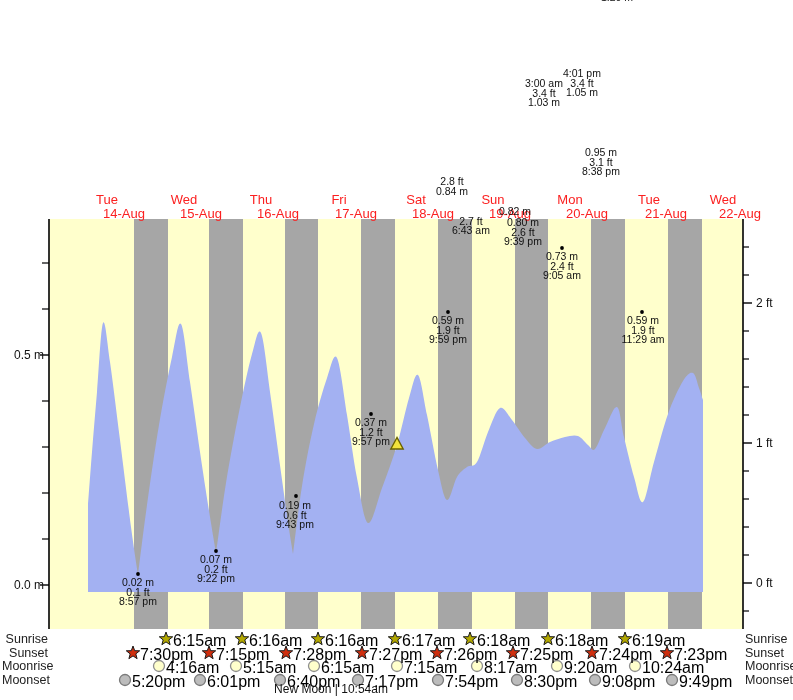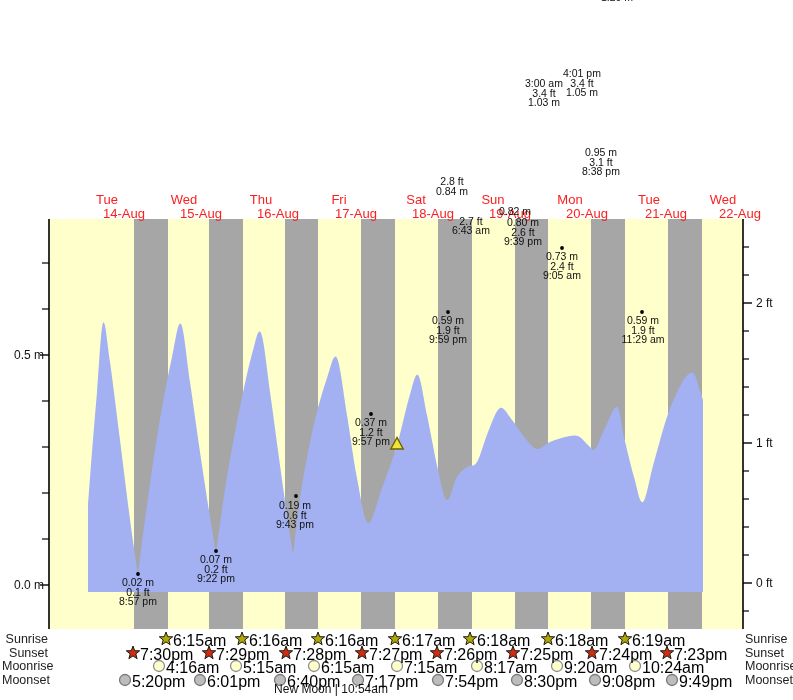--- a/index.html
+++ b/index.html
@@ -217,21 +217,21 @@
       <div class="abs astro-time" style="left: 173px; top: 632px;">6:15am</div>
       <div class="abs astro-time" style="left: 249px; top: 632px;">6:16am</div>
       <div class="abs astro-time" style="left: 325px; top: 632px;">6:16am</div>
       <div class="abs astro-time" style="left: 402px; top: 632px;">6:17am</div>
       <div class="abs astro-time" style="left: 477px; top: 632px;">6:18am</div>
       <div class="abs astro-time" style="left: 555px; top: 632px;">6:18am</div>
       <div class="abs astro-time" style="left: 632px; top: 632px;">6:19am</div>
       <div class="abs rowlab" style="left: 2px; top: 646px; width: 46px; text-align: right;">Sunset</div>
       <div class="abs rowlab" style="left: 745px; top: 646px;">Sunset</div>
       <div class="abs astro-time" style="left: 140px; top: 646px;">7:30pm</div>
-      <div class="abs astro-time" style="left: 216px; top: 646px;">7:29pm</div>
+      <div class="abs astro-time" style="left: 216px; top: 646px;">7:15pm</div>
       <div class="abs astro-time" style="left: 293px; top: 646px;">7:28pm</div>
       <div class="abs astro-time" style="left: 369px; top: 646px;">7:27pm</div>
       <div class="abs astro-time" style="left: 444px; top: 646px;">7:26pm</div>
       <div class="abs astro-time" style="left: 520px; top: 646px;">7:25pm</div>
       <div class="abs astro-time" style="left: 599px; top: 646px;">7:24pm</div>
       <div class="abs astro-time" style="left: 674px; top: 646px;">7:23pm</div>
       <div class="abs rowlab" style="left: 2px; top: 659px; width: 46px; text-align: right;">Moonrise</div>
       <div class="abs rowlab" style="left: 745px; top: 659px;">Moonrise</div>
       <div class="abs astro-time" style="left: 166px; top: 659px;">4:16am</div>
       <div class="abs astro-time" style="left: 243px; top: 659px;">5:15am</div>

